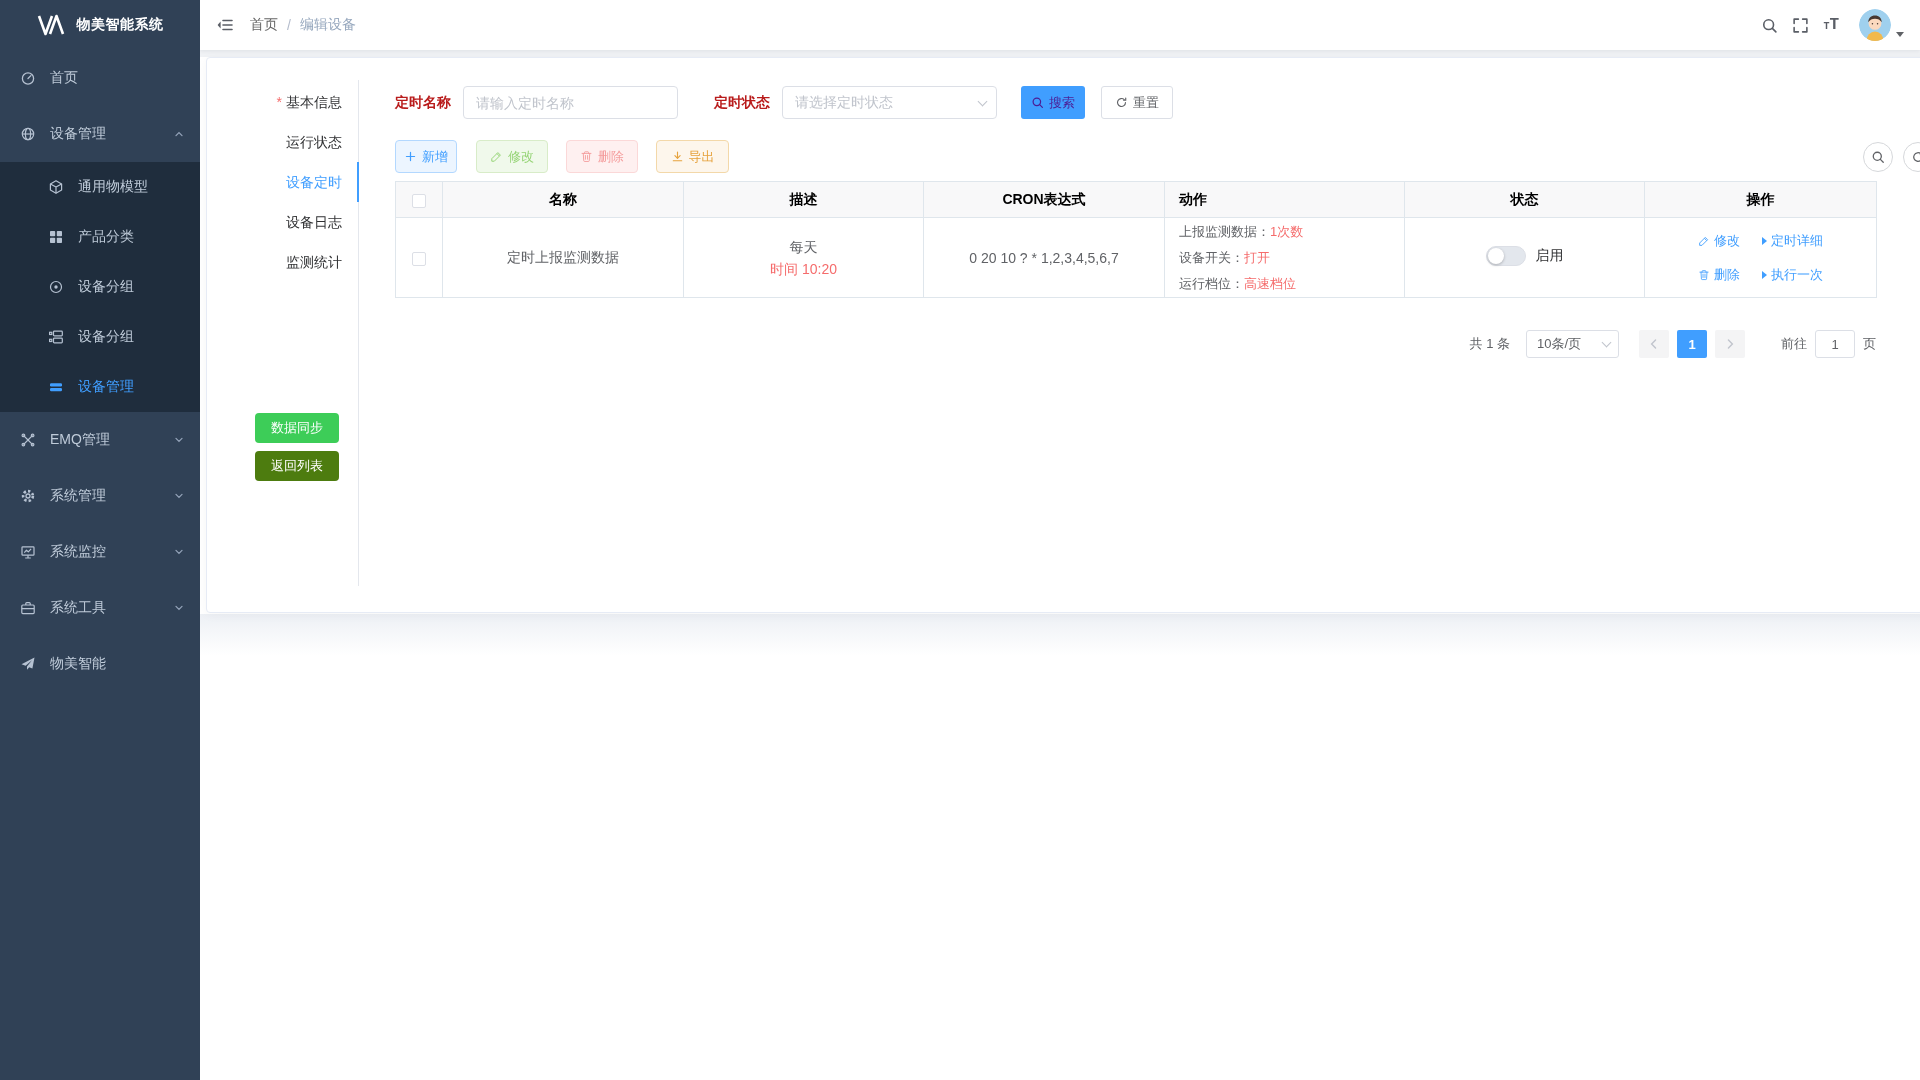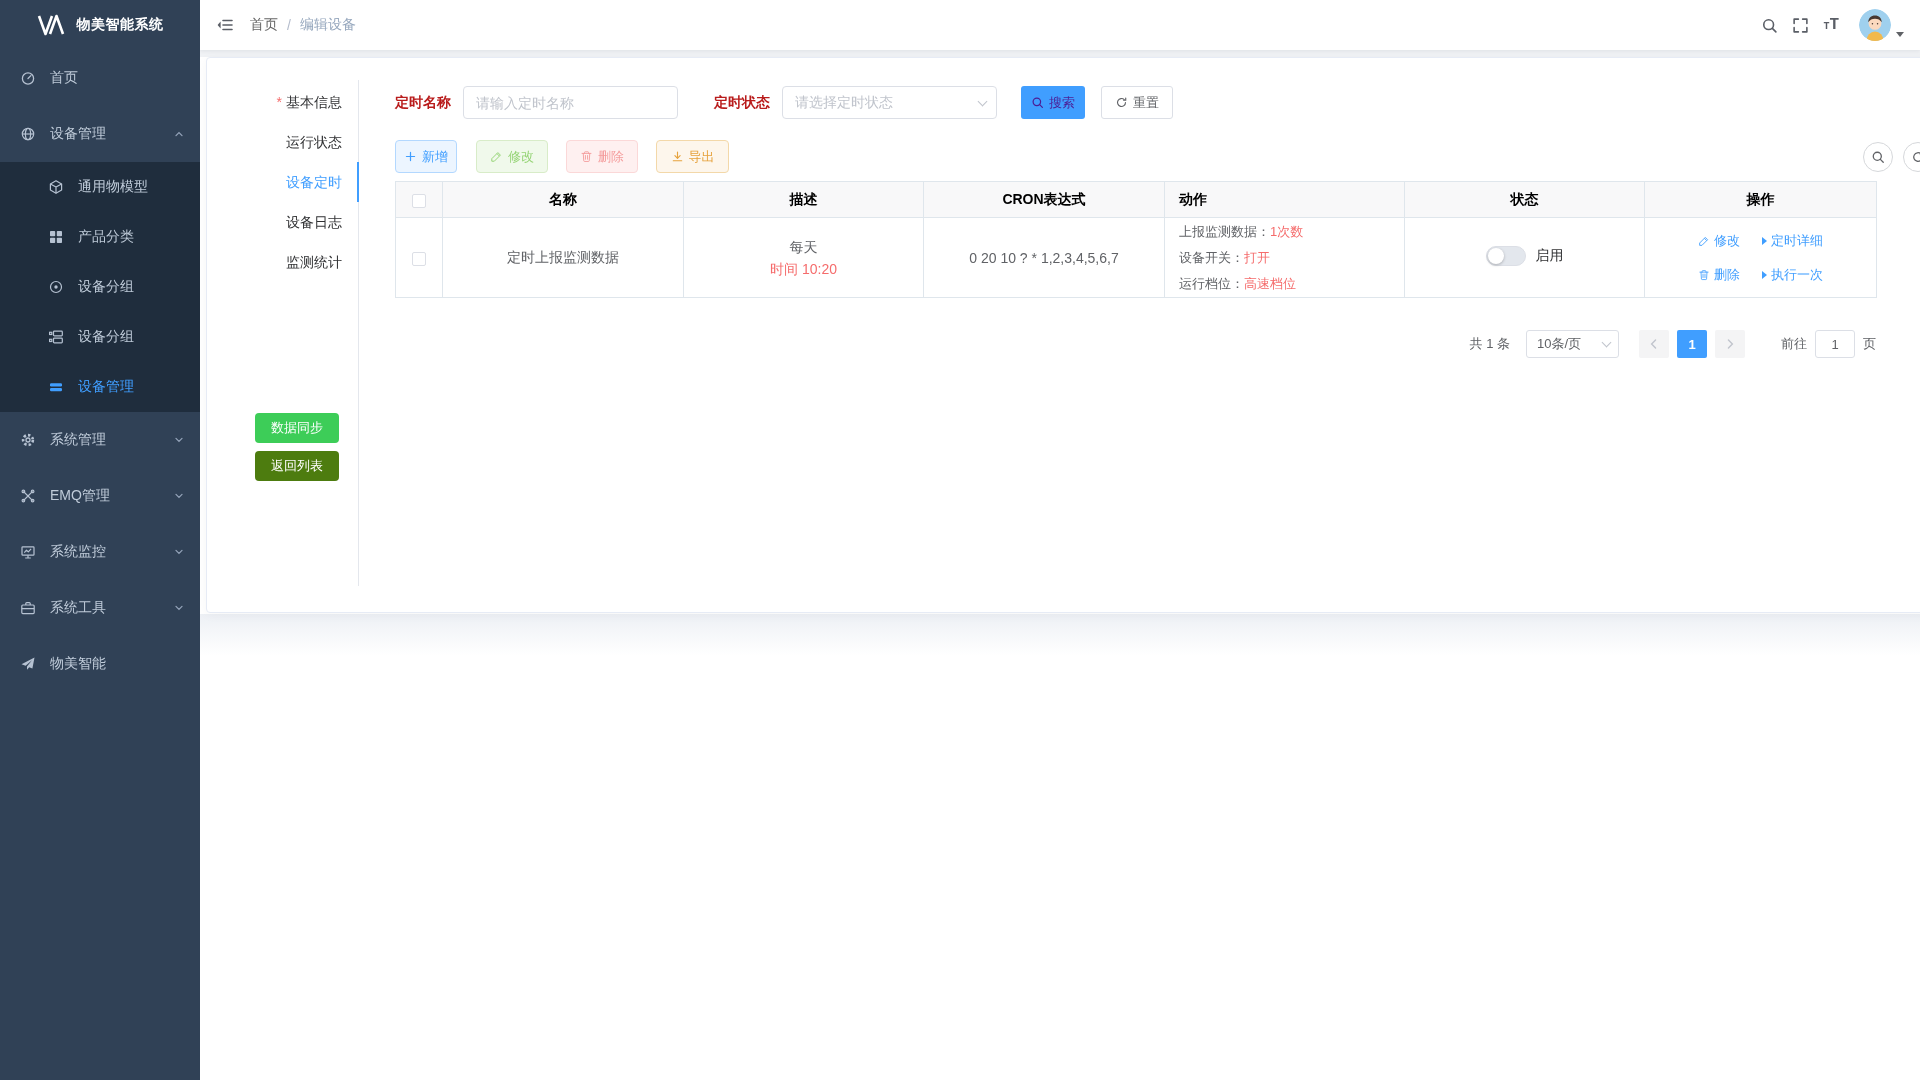--- a/index.html
+++ b/index.html
@@ -337,37 +337,37 @@
             <use href="#i-devlist"></use>
           </svg>
         </span>
       <span>设备管理</span>
     </div>
   </div>
 
   <div class="menu-item">
     <span class="micon">
         <svg class="ic" width="16" height="16">
-          <use href="#i-gear"></use>
-        </svg>
-      </span>
-    <span>系统管理</span>
+          <use href="#i-emq"></use>
+        </svg>
+      </span>
+    <span>EMQ管理</span>
     <span class="chev">
         <svg class="ic" width="10" height="10">
           <use href="#i-chev"></use>
         </svg>
       </span>
   </div>
   <div class="menu-item">
     <span class="micon">
         <svg class="ic" width="16" height="16">
-          <use href="#i-emq"></use>
-        </svg>
-      </span>
-    <span>EMQ管理</span>
+          <use href="#i-gear"></use>
+        </svg>
+      </span>
+    <span>系统管理</span>
     <span class="chev">
         <svg class="ic" width="10" height="10">
           <use href="#i-chev"></use>
         </svg>
       </span>
   </div>
   <div class="menu-item">
     <span class="micon">
         <svg class="ic" width="16" height="16">
           <use href="#i-monitor"></use>

